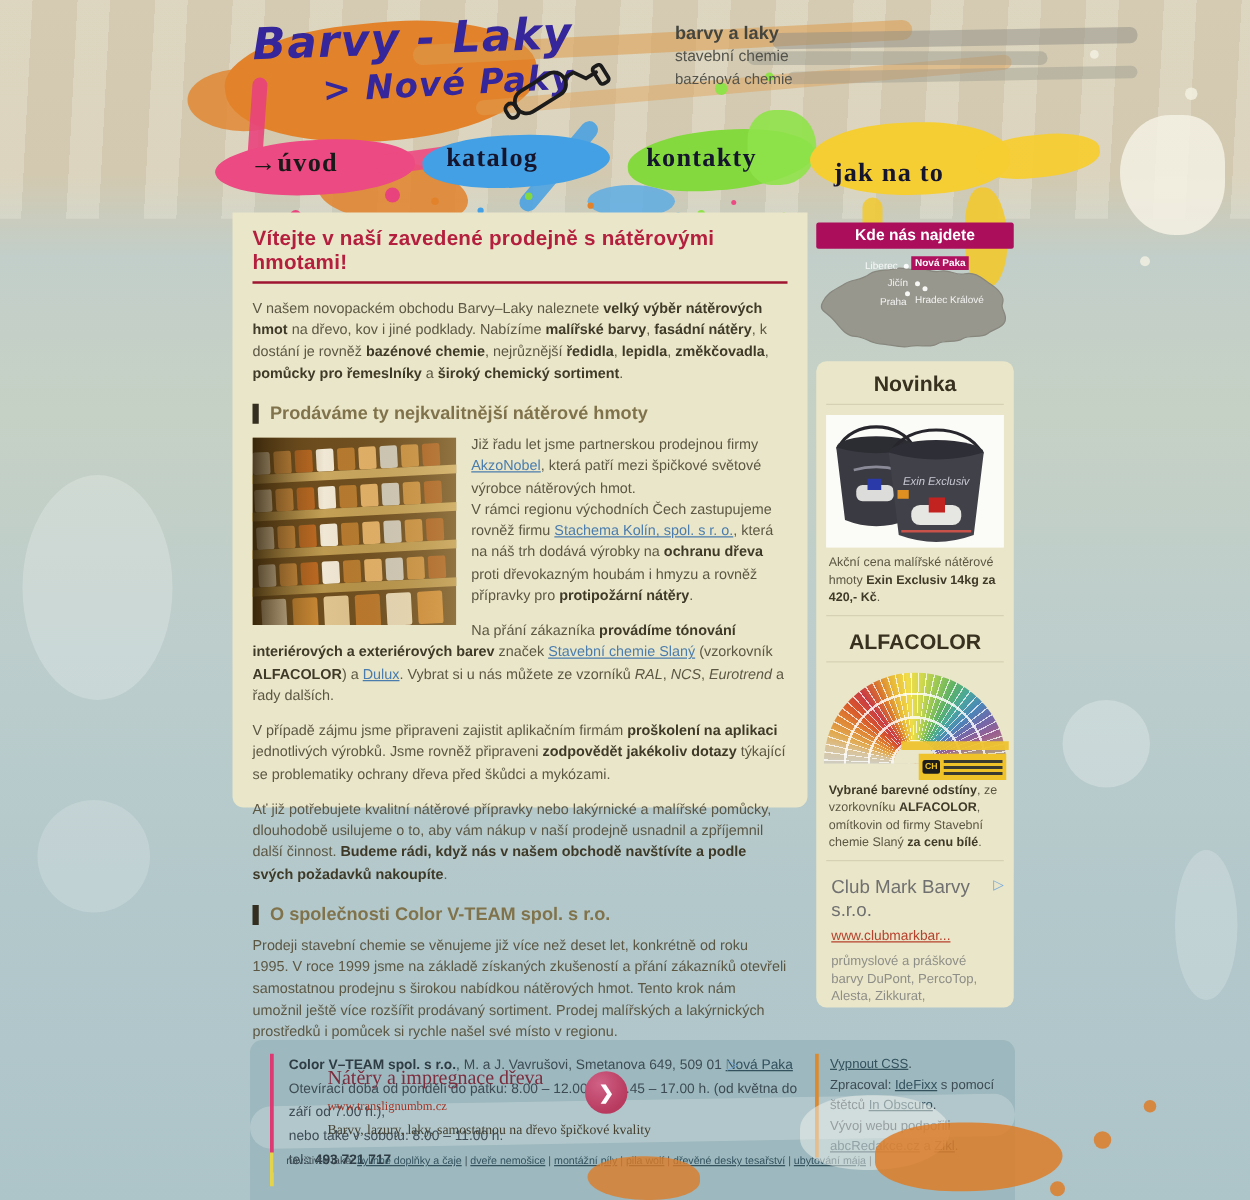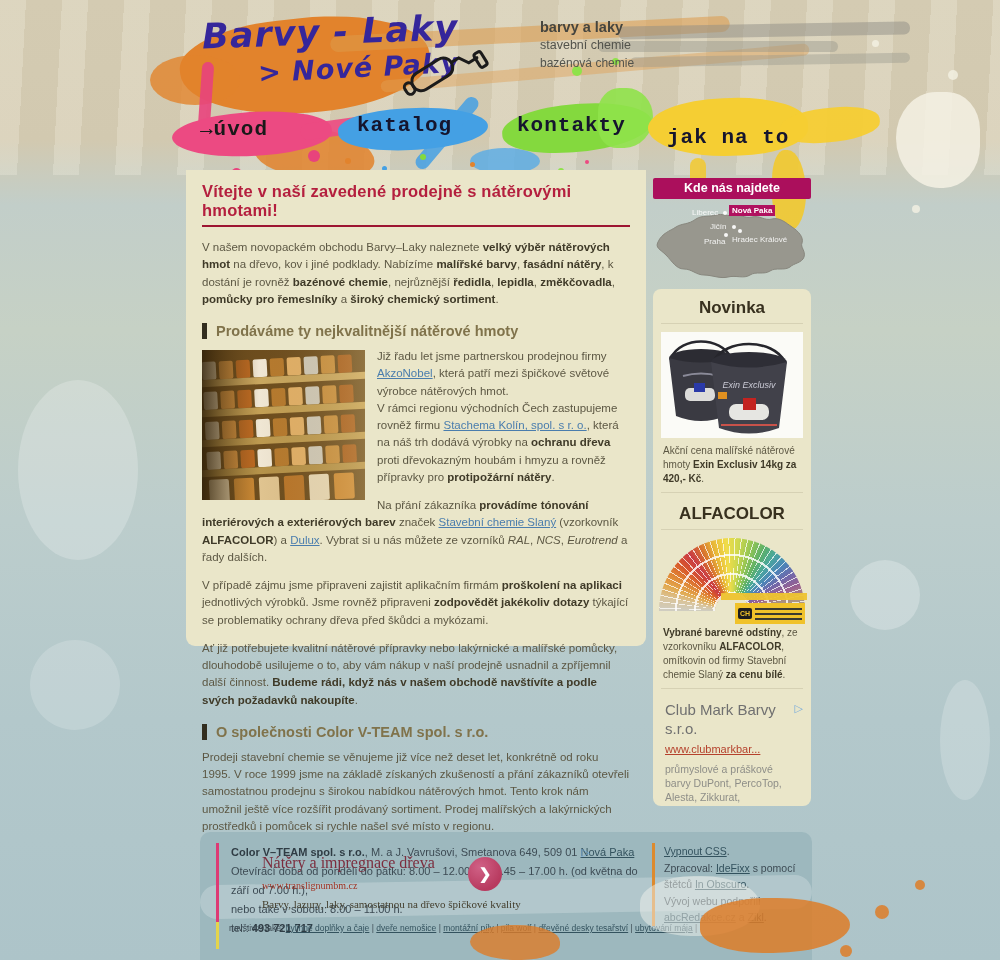--- a/index.html
+++ b/index.html
@@ -16,21 +16,21 @@
   .logo1{position:absolute;left:202px;top:12px;z-index:5;font-family:"DejaVu Sans",sans-serif;
     font-size:35px;font-weight:bold;font-style:italic;color:#35269b;letter-spacing:1px;
     transform:rotate(-2deg);text-decoration:none}
   .logo2{position:absolute;left:258px;top:52px;z-index:5;font-family:"DejaVu Sans",sans-serif;
     font-size:27px;font-weight:bold;font-style:italic;color:#35269b;letter-spacing:1px;
     transform:rotate(-3deg);text-decoration:none}
   .tagline{position:absolute;left:540px;top:18px;width:212px;text-align:left;z-index:5;line-height:1.25}
   .tg1{font-size:14.5px;font-weight:bold;color:#45453f;margin-right:48px}
   .tg2{font-size:12.5px;color:#53534c;margin-right:48px;margin-top:2px}
   .tg3{font-size:12px;color:#53534c;margin-top:2px}
-  .nav a{position:absolute;z-index:6;font-family:Liberation Mono, monospace;font-weight:bold;
+  .nav a{position:absolute;z-index:6;font-family:Liberation Serif, serif;font-weight:bold;
     font-size:21px;letter-spacing:1px;color:#15152e;text-decoration:none}
   .doodle{position:absolute;left:396px;top:34px;z-index:5}
   
   .panel-main{position:absolute;left:186px;top:170px;width:460px;height:476px;box-sizing:border-box;
     background:#eae6c9;border-radius:0 0 9px 9px;padding:8px 16px 0;z-index:4}
   .panel-main h1{font-size:16.5px;font-weight:bold;color:#b41f3e;margin:4px 0 12px;
     padding-bottom:5px;border-bottom:2px solid #9d1531;letter-spacing:.2px}
   .panel-main h2{font-size:14.5px;font-weight:bold;color:#80734b;margin:15px 0 9px;
     border-left:5px solid #332e1f;padding-left:9px}
   .panel-main p{font-size:11.5px;line-height:1.5;color:#5c5743;margin:0 0 11px}

